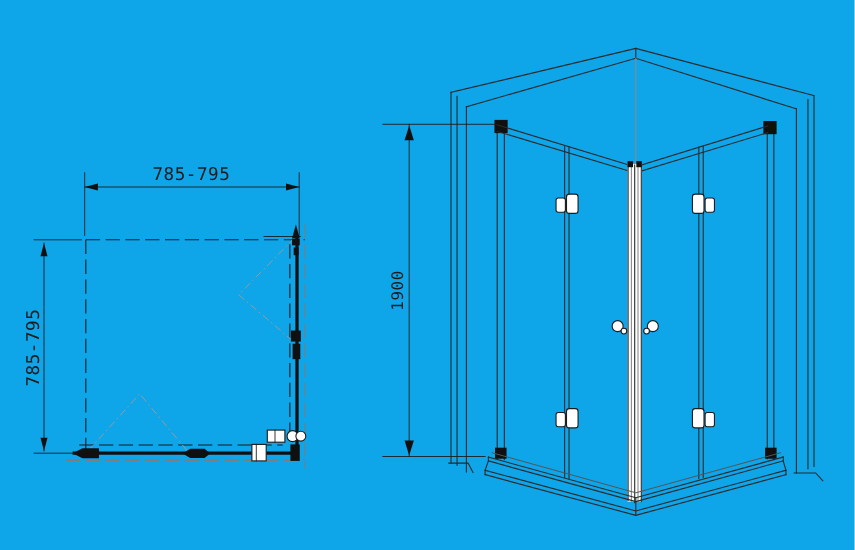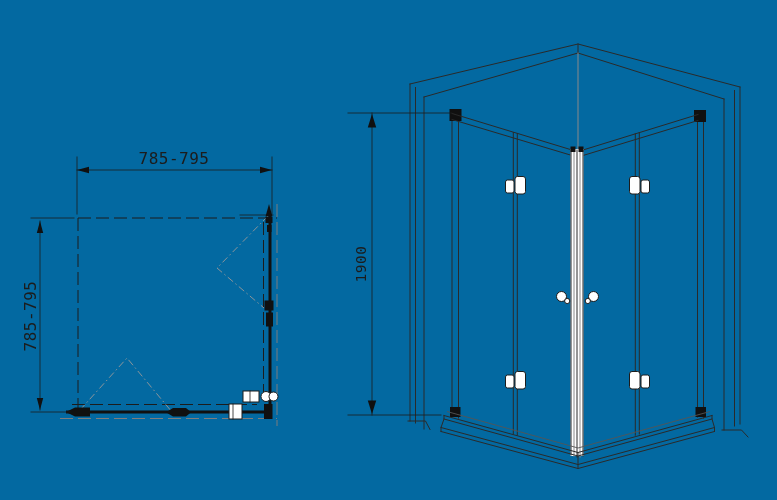--- a/index.html
+++ b/index.html
@@ -1,16 +1,16 @@
 <!DOCTYPE html>
 <html><head>
 <meta charset="utf-8">
 <style>
   html,body{margin:0;padding:0;background:#fff;}
-  .stage{position:relative;width:777px;height:500px;background:#0369a1;overflow:hidden;
+  .stage{position:relative;width:777px;height:500px;background:#0ea5e9;overflow:hidden;
          font-family:"DejaVu Sans Mono","Liberation Mono",monospace;}
   svg{position:absolute;left:0;top:0;}
   
   .ln  {stroke:#2a2a2a;stroke-width:1;fill:none;stroke-linecap:square;}
   .lnG {stroke:#8a8a8a;stroke-width:1;fill:none;stroke-linecap:square;}
   .thin{stroke:#1c1c1c;stroke-width:0.8;fill:none;stroke-linecap:square;}
   .dash {stroke:#1c1c1c;stroke-width:1;fill:none;stroke-dasharray:13 5;}
   .dashG{stroke:#7d7d7d;stroke-width:1;fill:none;stroke-dasharray:13 5;}
   .swing{stroke:#9a9a9a;stroke-width:0.9;fill:none;stroke-dasharray:7 3 1.5 3;}
   .thick{stroke:#101010;stroke-width:3;fill:none;stroke-linecap:butt;}

